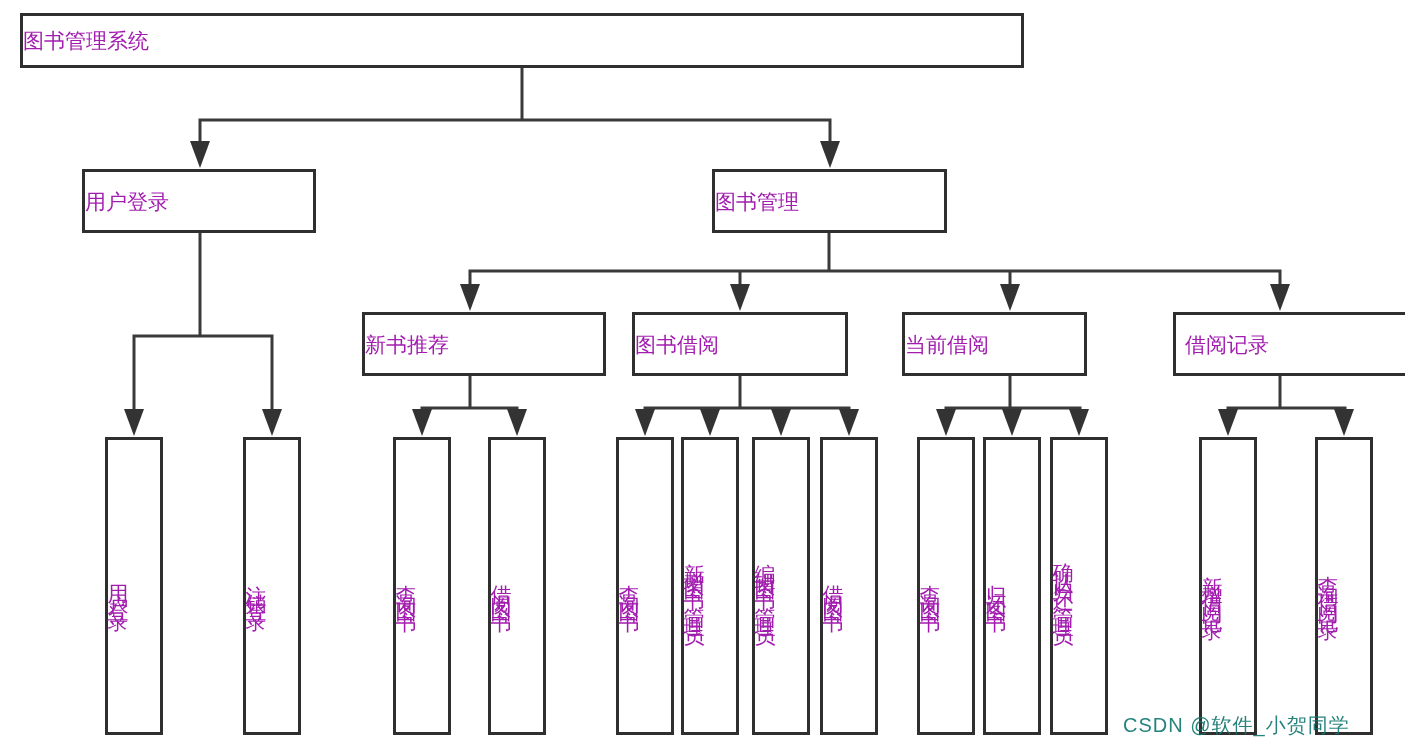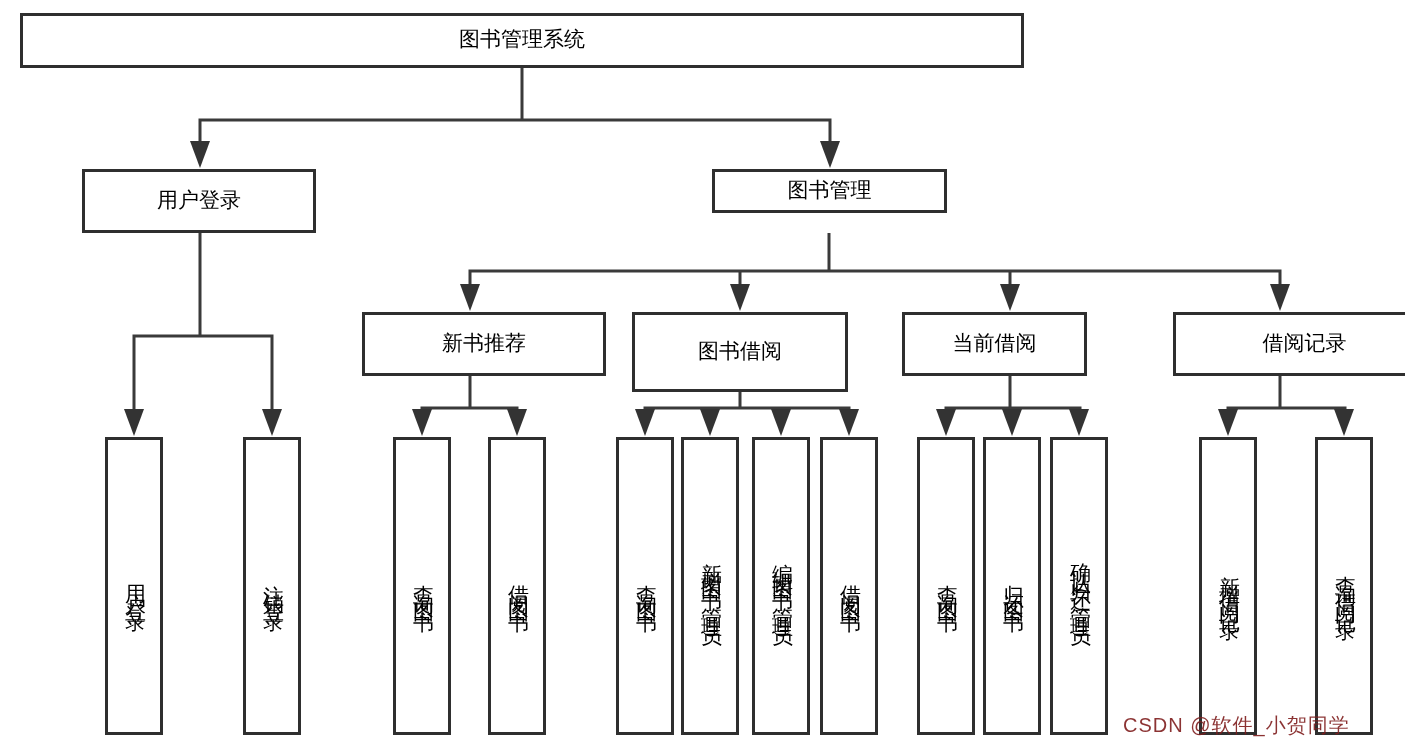--- a/index.html
+++ b/index.html
@@ -17,41 +17,40 @@
     width: 1405px; height: 747px;
     pointer-events: none;
   }
   .node {
     position: absolute;
     box-sizing: border-box;
     border: 3px solid #2f2f2f;
     background: #ffffff;
     display: flex;
     align-items: center;
-    justify-content: center;
-    color: #000000;
+    justify-content: flex-start;
+    color: #a21caf;
     font-size: 21px;
     line-height: 1;
     white-space: nowrap;
-    font-family: Liberation Mono, monospace;
   }
   .node .lbl { display: block; }
   .vnode .lbl {
     writing-mode: vertical-rl;
     text-orientation: mixed;
     letter-spacing: 9px;
     white-space: nowrap;
   }
   .watermark {
     position: absolute;
     left: 1123px;
     top: 712px;
     font-size: 20px;
     letter-spacing: 1px;
-    color: #7f1d1d;
+    color: #0f766e;
     opacity: 0.9;
     z-index: 5;
     white-space: nowrap;
   }
 </style>
 </head>
 <body>
 
 <div class="stage">
 
@@ -98,28 +97,28 @@
     </g>
   </svg>
 
   <div class="node" style="left:20px; top:13px; width:1004px; height:55px;">
     <span class="lbl">图书管理系统</span>
   </div>
 
   <div class="node" style="left:82px; top:169px; width:234px; height:64px;">
     <span class="lbl">用户登录</span>
   </div>
-  <div class="node" style="left:712px; top:169px; width:235px; height:44px;">
+  <div class="node" style="left:712px; top:169px; width:235px; height:64px;">
     <span class="lbl">图书管理</span>
   </div>
 
   <div class="node" style="left:362px; top:312px; width:244px; height:64px;">
     <span class="lbl">新书推荐</span>
   </div>
-  <div class="node" style="left:632px; top:312px; width:216px; height:80px;">
+  <div class="node" style="left:632px; top:312px; width:216px; height:64px;">
     <span class="lbl">图书借阅</span>
   </div>
   <div class="node" style="left:902px; top:312px; width:185px; height:64px;">
     <span class="lbl">当前借阅</span>
   </div>
   <div class="node" style="left:1173px; top:312px; width:254px; height:64px;padding-left:9px;">
     <span class="lbl">借阅记录</span>
   </div>
 
   <div class="node vnode" style="left:105px; top:437px; width:58px; height:298px;">

